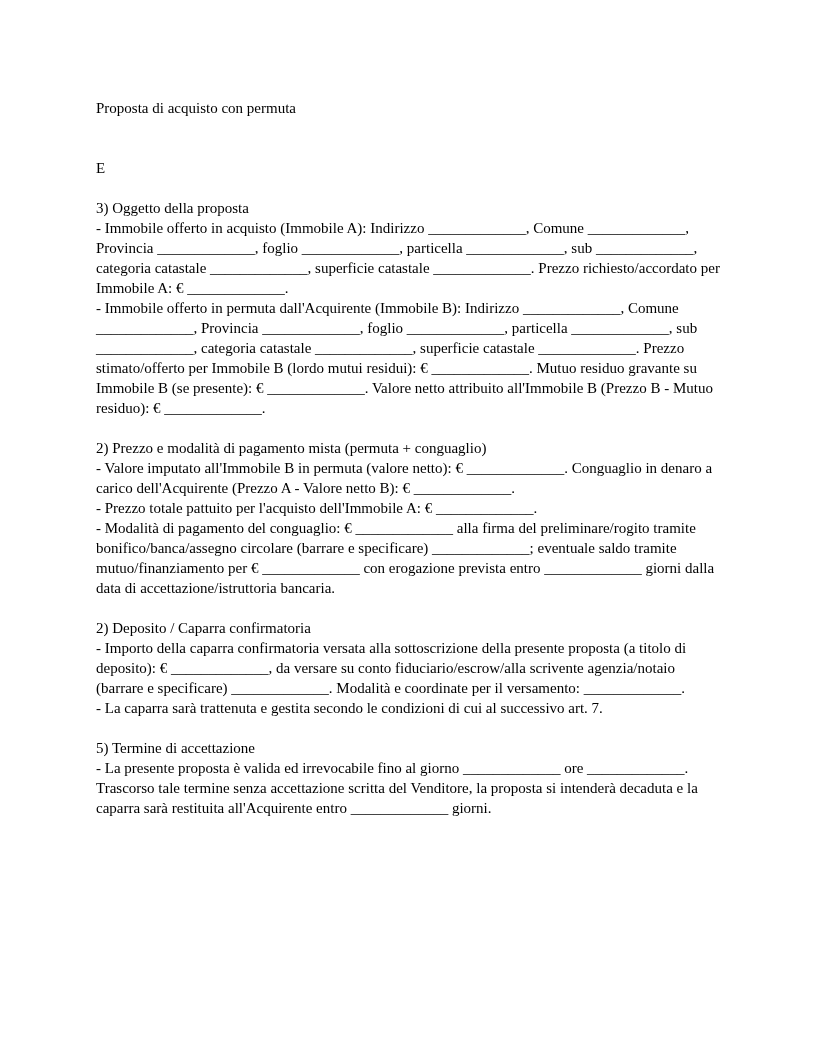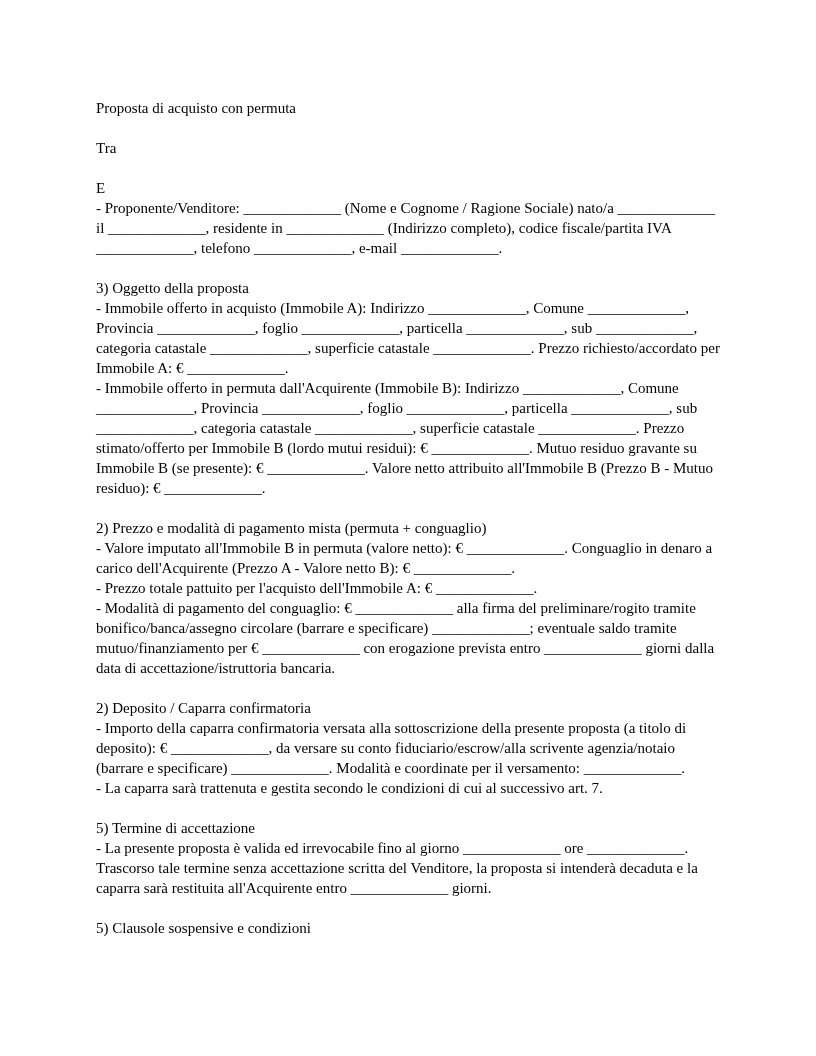--- a/index.html
+++ b/index.html
@@ -44,28 +44,26 @@
 </head>
 <body>
 
 <div id="page">
   <div id="doc-body">
 
     <p class="para">Proposta di acquisto con permuta</p>
 
     <div class="spacer">&nbsp;</div>
 
-    <p class="para">Tra</p>
 
 
     <div class="spacer">&nbsp;</div>
 
     <p class="para">E</p>
 
-    <p class="para">- Proponente/Venditore: _____________ (Nome e Cognome / Ragione Sociale) nato/a _____________ il _____________, residente in _____________ (Indirizzo completo), codice fiscale/partita IVA _____________, telefono _____________, e-mail _____________.</p>
 
     <div class="spacer">&nbsp;</div>
 
     <p class="para">3) Oggetto della proposta</p>
 
     <p class="para">- Immobile offerto in acquisto (Immobile A): Indirizzo _____________, Comune _____________, Provincia _____________, foglio _____________, particella _____________, sub _____________, categoria catastale _____________, superficie catastale _____________. Prezzo richiesto/accordato per Immobile A: € _____________.</p>
 
     <p class="para">- Immobile offerto in permuta dall'Acquirente (Immobile B): Indirizzo _____________, Comune _____________, Provincia _____________, foglio _____________, particella _____________, sub _____________, categoria catastale _____________, superficie catastale _____________. Prezzo stimato/offerto per Immobile B (lordo mutui residui): € _____________. Mutuo residuo gravante su Immobile B (se presente): € _____________. Valore netto attribuito all'Immobile B (Prezzo B - Mutuo residuo): € _____________.</p>
 
     <div class="spacer">&nbsp;</div>
@@ -87,16 +85,15 @@
     <p class="para">- La caparra sarà trattenuta e gestita secondo le condizioni di cui al successivo art. 7.</p>
 
     <div class="spacer">&nbsp;</div>
 
     <p class="para">5) Termine di accettazione</p>
 
     <p class="para">- La presente proposta è valida ed irrevocabile fino al giorno _____________ ore _____________. Trascorso tale termine senza accettazione scritta del Venditore, la proposta si intenderà decaduta e la caparra sarà restituita all'Acquirente entro _____________ giorni.</p>
 
     <div class="spacer">&nbsp;</div>
 
-    <p class="para">5) Clausole sospensive e condizioni</p>
 
   </div>
 </div>
 
 </body></html>

